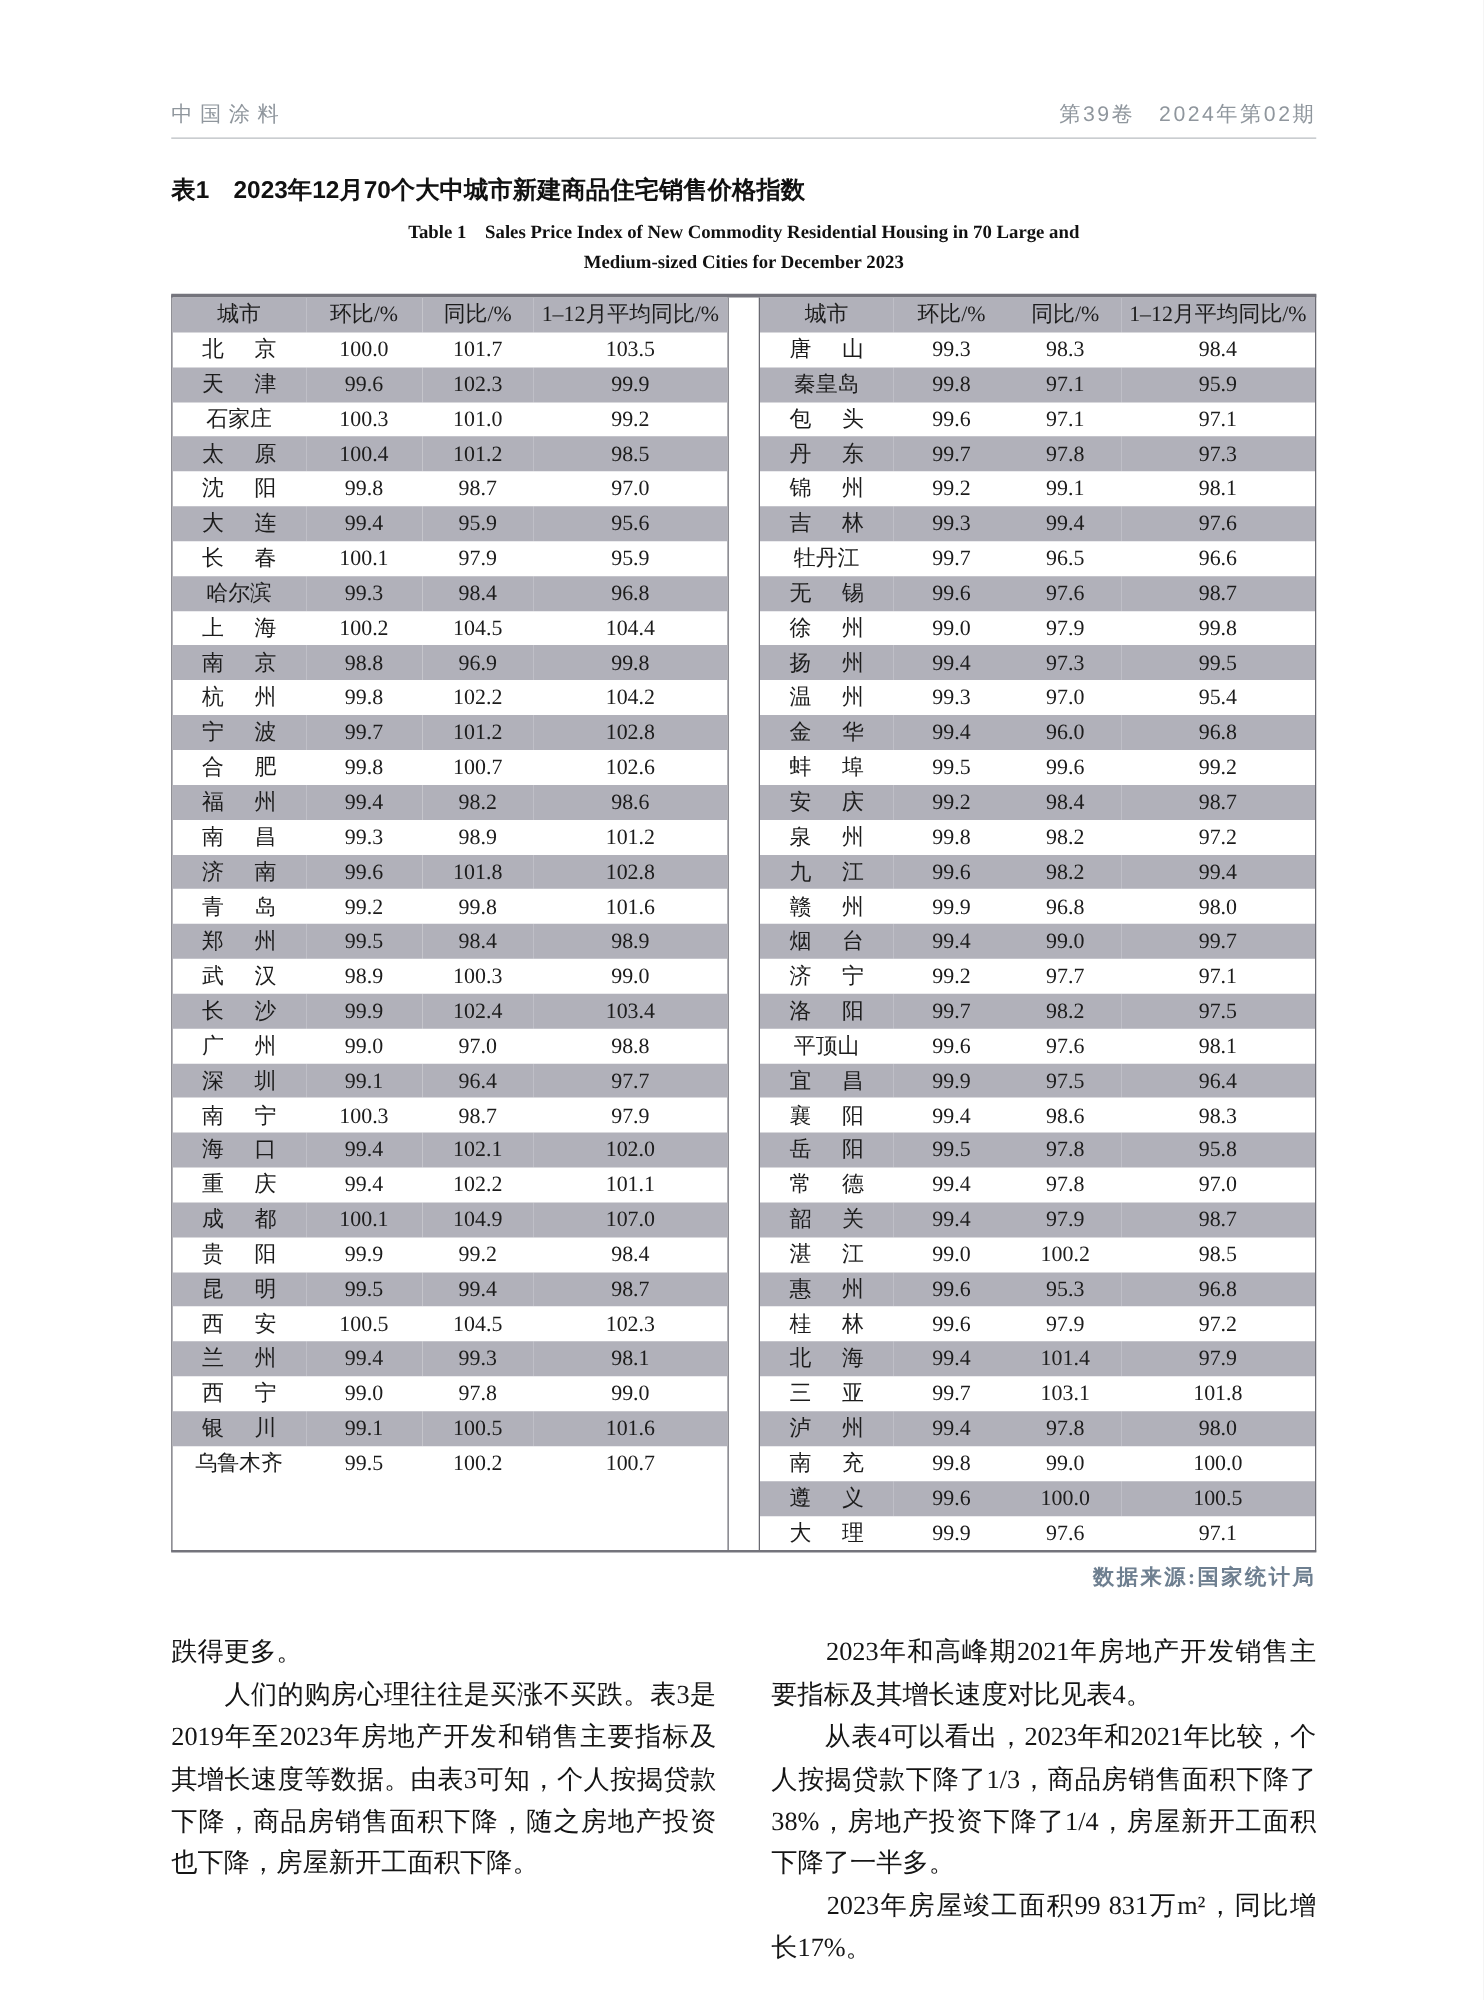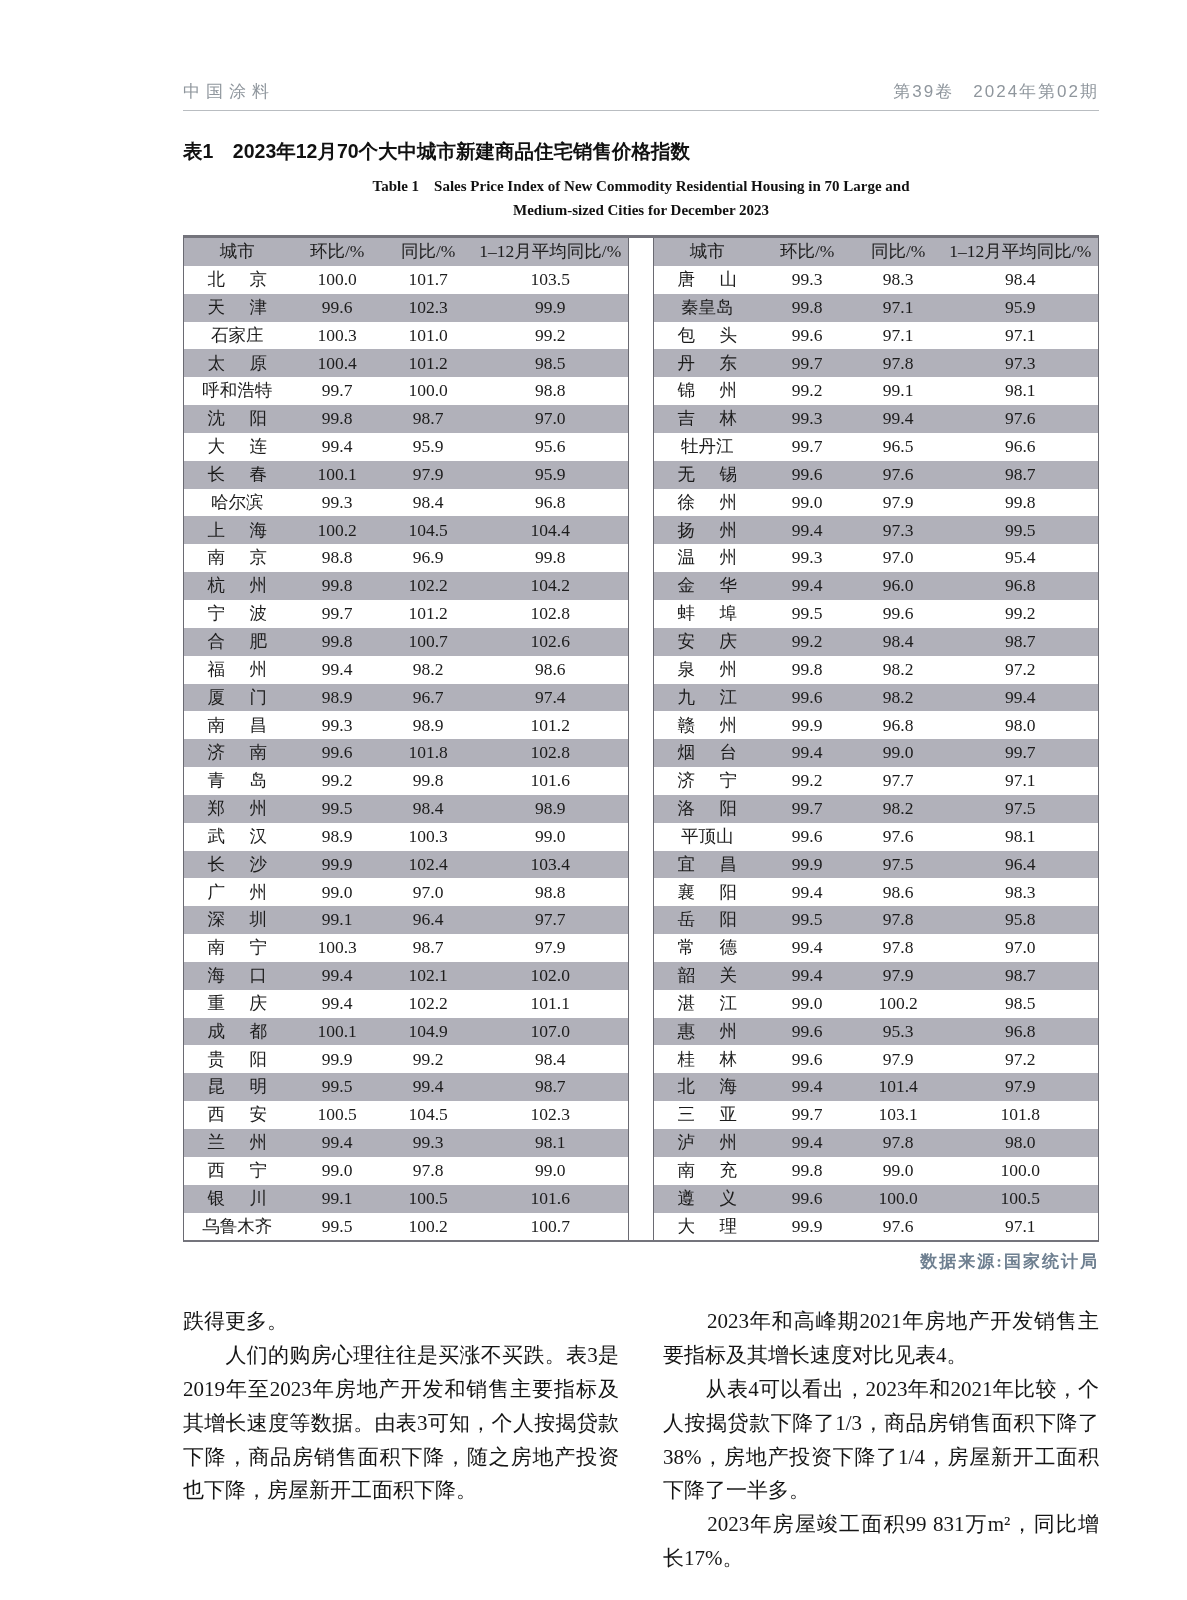--- a/index.html
+++ b/index.html
@@ -2,21 +2,21 @@
 <html><head>
 <meta charset="utf-8">
 <style>
   * { margin:0; padding:0; box-sizing:border-box; }
   html,body { background:#e8e8e8; }
   .page {
     position:relative; width:1187px; height:1600px; background:#ffffff;
     margin:0 auto; font-family:"Liberation Serif","DejaVu Serif",serif; color:#1c1c1c;
     overflow:hidden;
   }
-  .content { position:absolute; left:137px; top:0; width:916px;margin-left:46px; }
+  .content { position:absolute; left:137px; top:0; width:916px; }
 
   
   .page-header {
     margin-top:80px; display:flex; justify-content:space-between; align-items:flex-end;
     padding-bottom:7px; border-bottom:1.5px solid #b9bdc1;
     font-family:"Liberation Sans","DejaVu Sans",sans-serif;
     font-size:17px; color:#8f969d;
   }
   .journal-name { letter-spacing:6px; }
   .issue-info { letter-spacing:2px; }
@@ -110,26 +110,20 @@
                 <td>101.0</td>
                 <td>99.2</td>
               </tr>
               <tr>
                 <td><span class="city-name j2">太原</span></td>
                 <td>100.4</td>
                 <td>101.2</td>
                 <td>98.5</td>
               </tr>
               <tr>
-                <td><span class="city-name">呼和浩特</span></td>
-                <td>99.7</td>
-                <td>100.0</td>
-                <td>98.8</td>
-              </tr>
-              <tr>
                 <td><span class="city-name j2">沈阳</span></td>
                 <td>99.8</td>
                 <td>98.7</td>
                 <td>97.0</td>
               </tr>
               <tr>
                 <td><span class="city-name j2">大连</span></td>
                 <td>99.4</td>
                 <td>95.9</td>
                 <td>95.6</td>
@@ -174,26 +168,20 @@
                 <td><span class="city-name j2">合肥</span></td>
                 <td>99.8</td>
                 <td>100.7</td>
                 <td>102.6</td>
               </tr>
               <tr>
                 <td><span class="city-name j2">福州</span></td>
                 <td>99.4</td>
                 <td>98.2</td>
                 <td>98.6</td>
-              </tr>
-              <tr>
-                <td><span class="city-name j2">厦门</span></td>
-                <td>98.9</td>
-                <td>96.7</td>
-                <td>97.4</td>
               </tr>
               <tr>
                 <td><span class="city-name j2">南昌</span></td>
                 <td>99.3</td>
                 <td>98.9</td>
                 <td>101.2</td>
               </tr>
               <tr>
                 <td><span class="city-name j2">济南</span></td>
                 <td>99.6</td>

